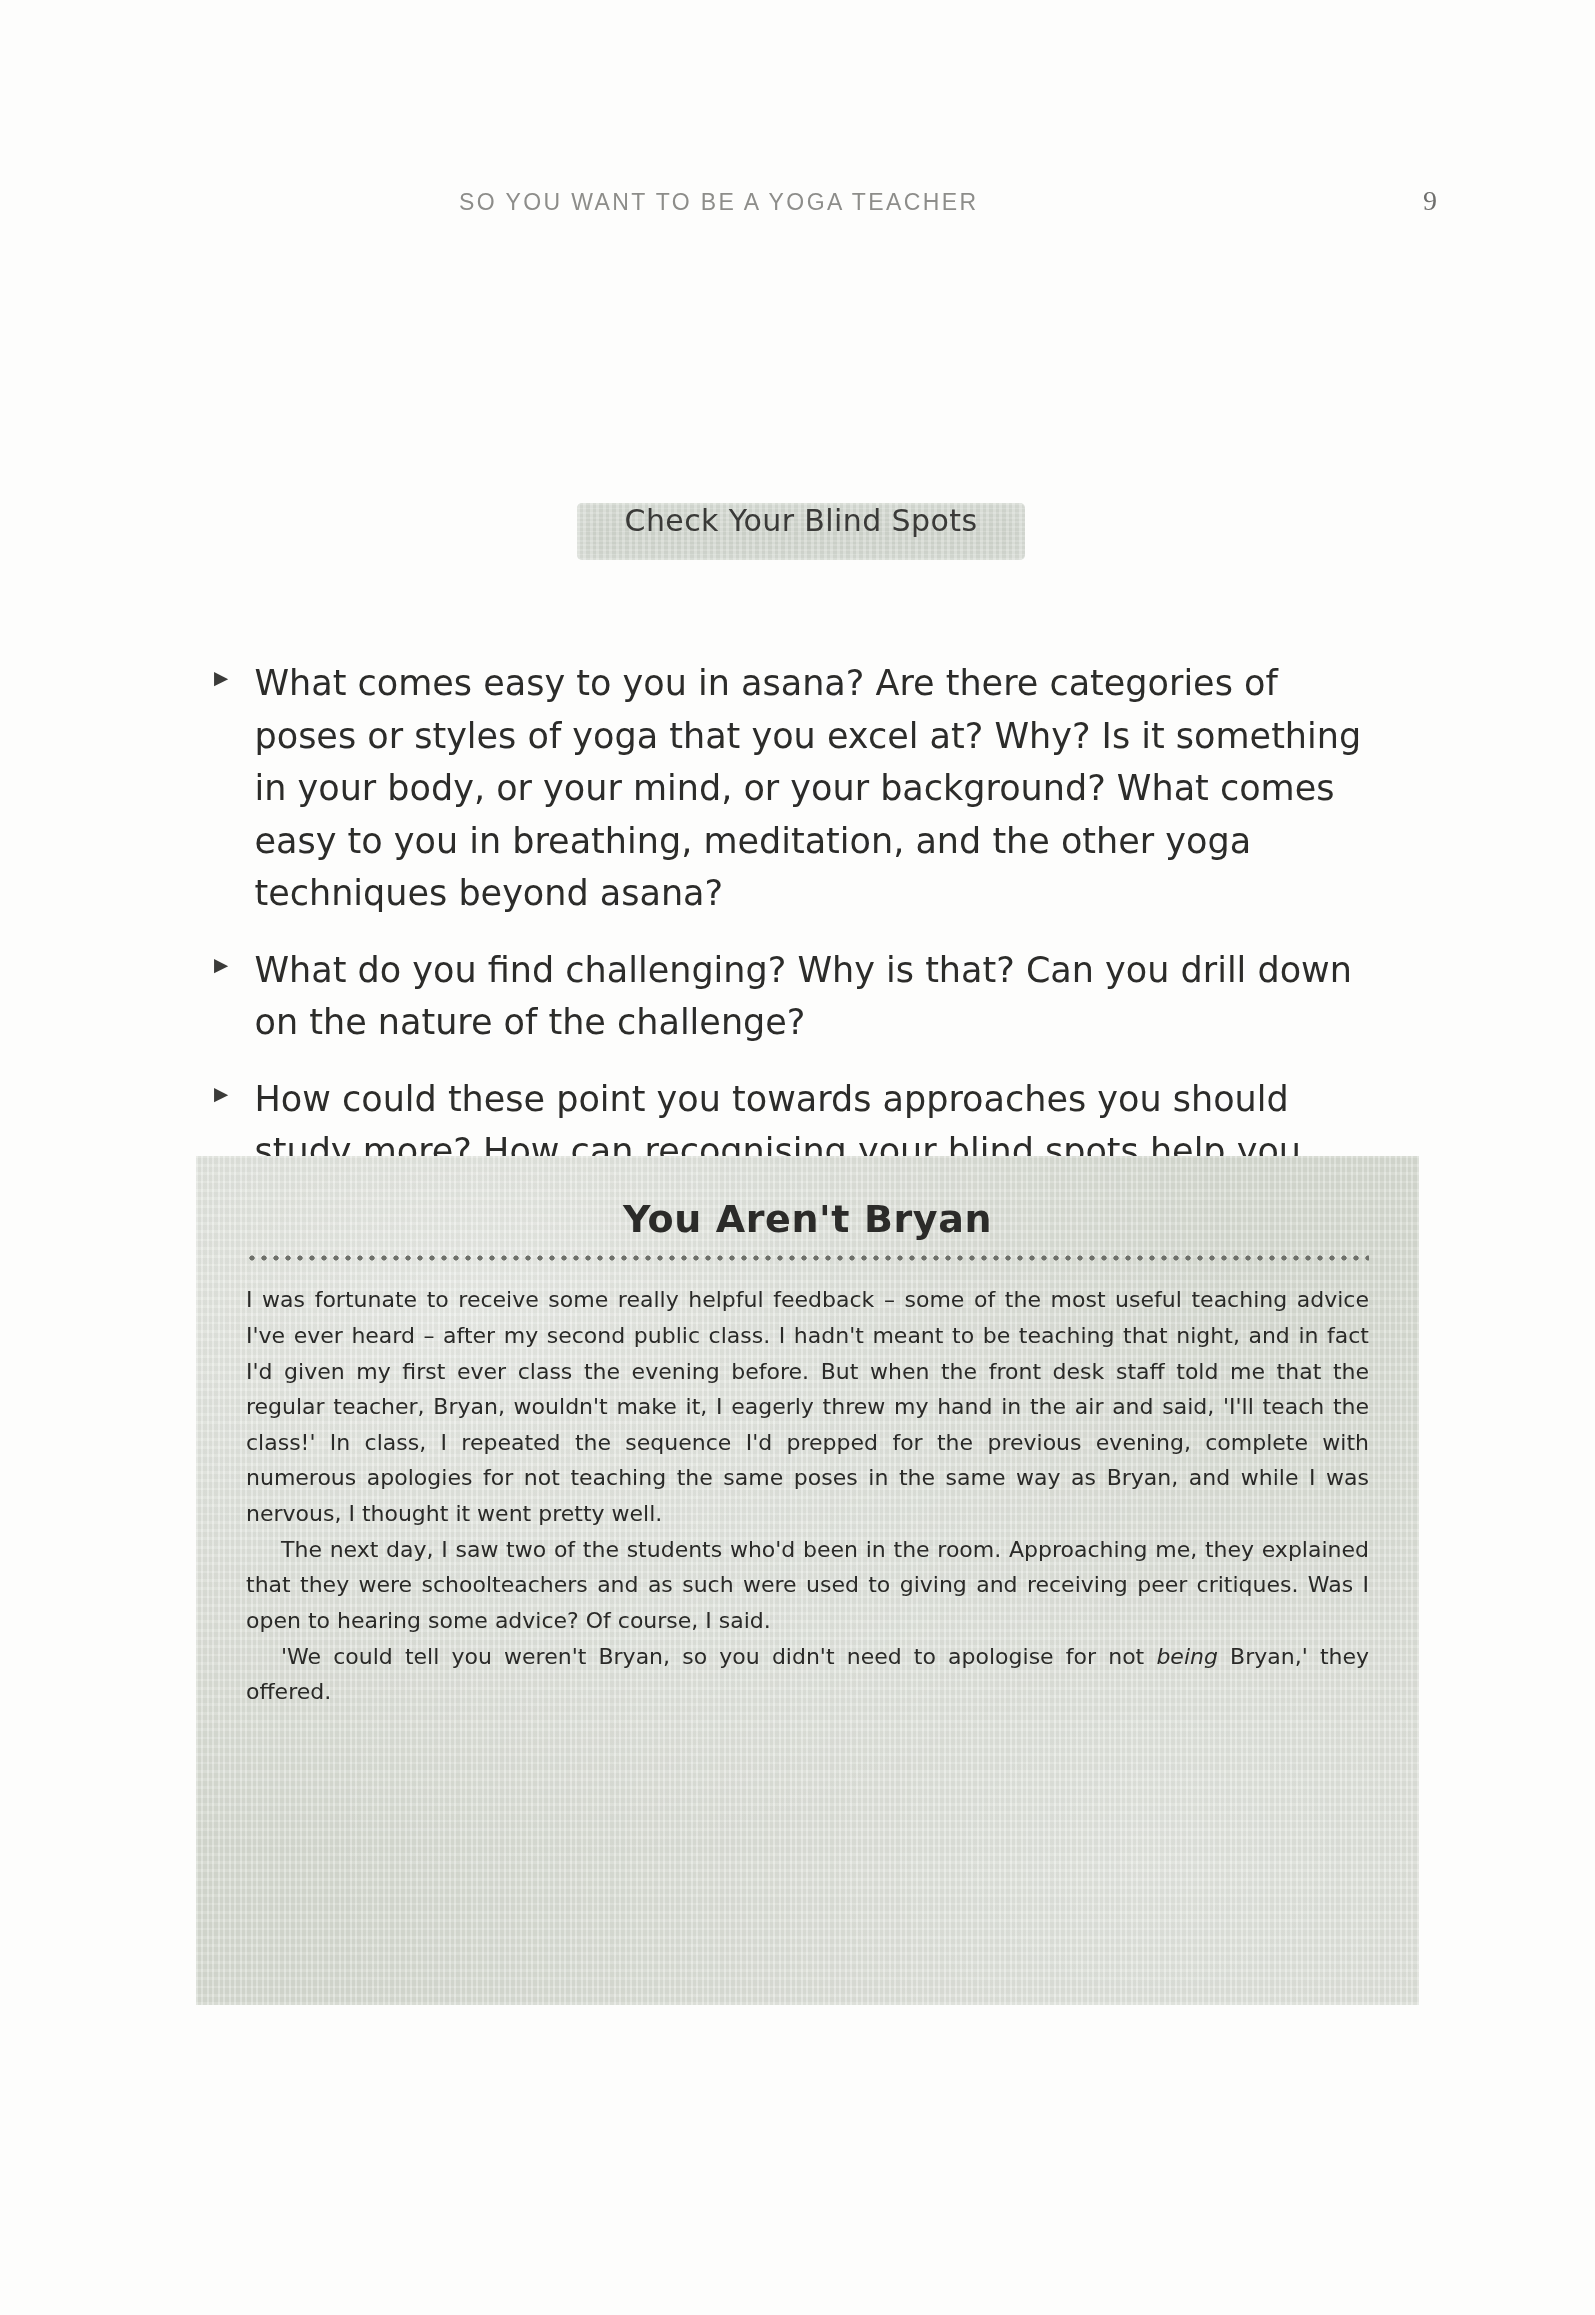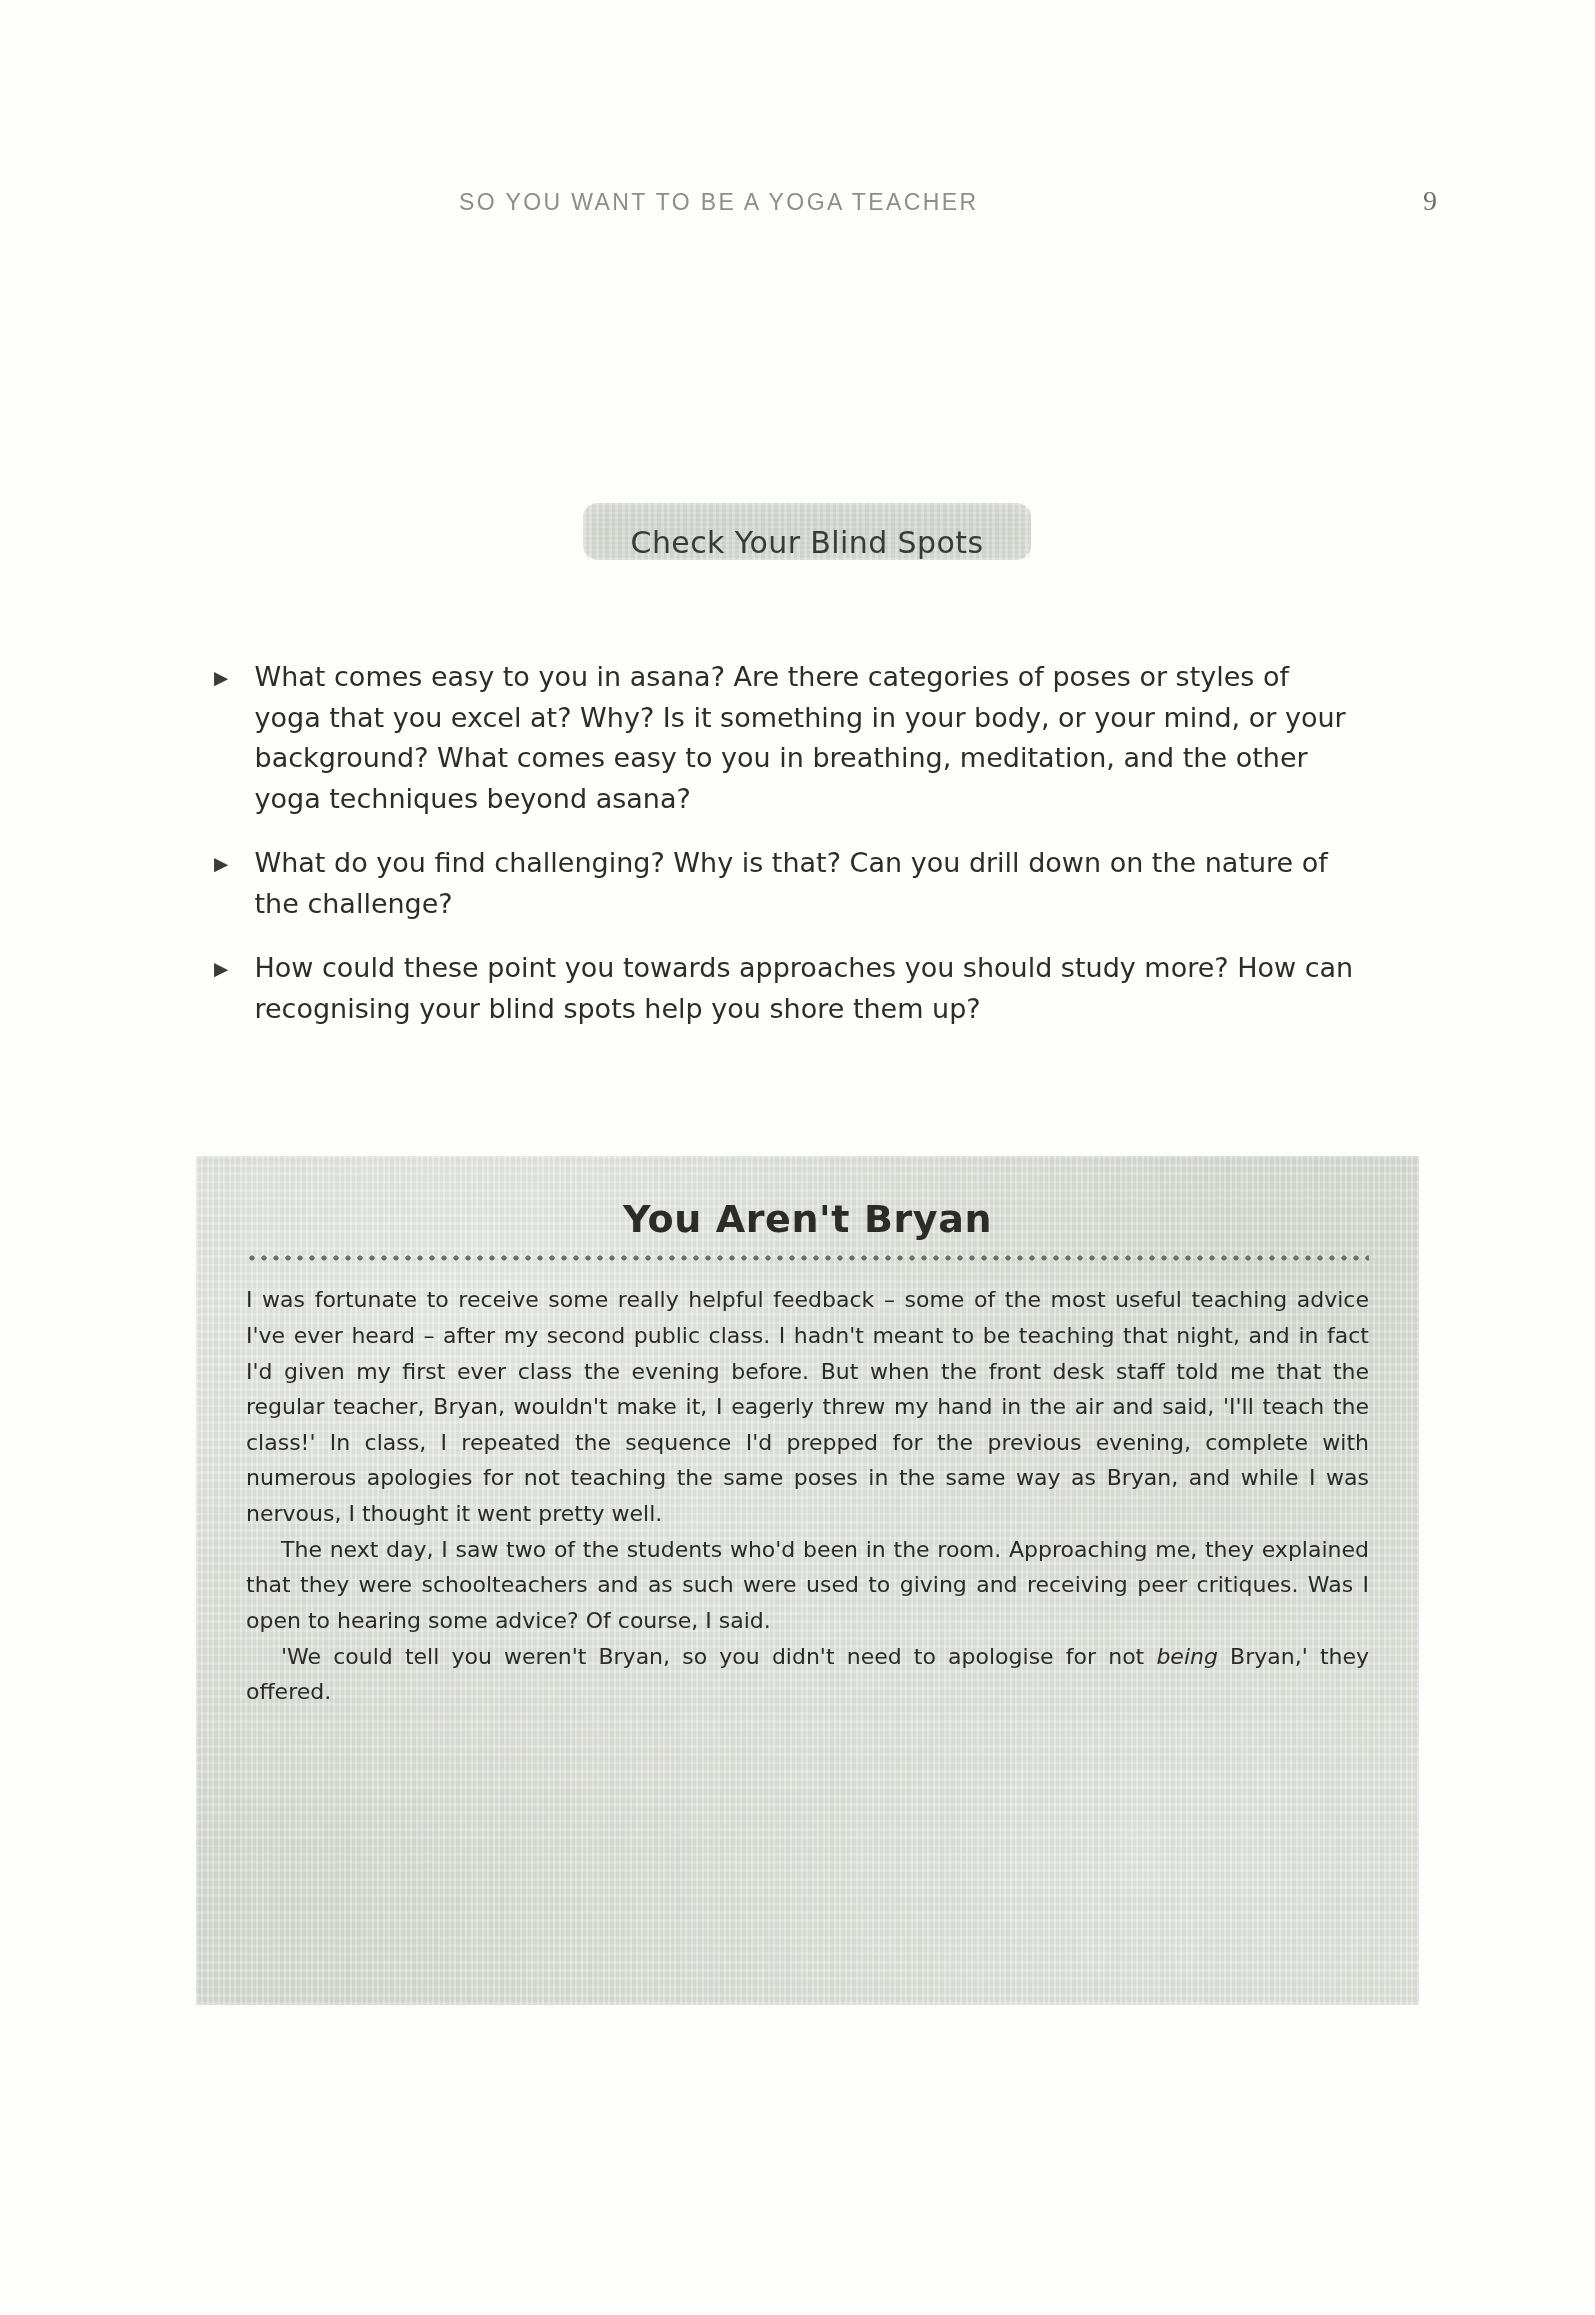--- a/index.html
+++ b/index.html
@@ -59,26 +59,25 @@
   }
 
   
   .pill {
     position: absolute;
     left: 577px;
     top: 503px;
     width: 448px;
     height: 57px;
     background: #d2d7cf;
-    border-radius: 15px;
+    border-radius: 5px;
     display: flex;
-    align-items: flex-end;
+    align-items: flex-start;
     justify-content: center;
     box-shadow: inset 0 0 20px rgba(255,255,255,0.35);
-    margin-left: 6px;
   }
   .pill-texture {
     position: absolute;
     inset: 0;
     border-radius: 6.5px;
     background-image:
       repeating-linear-gradient(90deg, rgba(255,255,255,0.18) 0 2.8px, rgba(0,0,0,0.02) 2.8px 6.5px),
       repeating-linear-gradient(0deg, rgba(255,255,255,0.10) 0 1.8px, rgba(0,0,0,0.015) 1.8px 4.6px);
     pointer-events: none;
   }
@@ -118,21 +117,21 @@
     width: 22px;
     margin-right: 18.5px;
     margin-top: 12px;
     font-size: 18.5px;
     line-height: 1;
     color: #3b3b39;
   }
   .bullet-text {
     flex: 1 1 auto;
     font-family: "DejaVu Sans", sans-serif;
-    font-size: 27px;
+    font-size: 35px;
     line-height: 1.5;
     color: #2c2c2a;
     max-width: 1108px;
   }
 
   
   .sidebar {
     position: absolute;
     left: 196px;
     top: 1156px;

